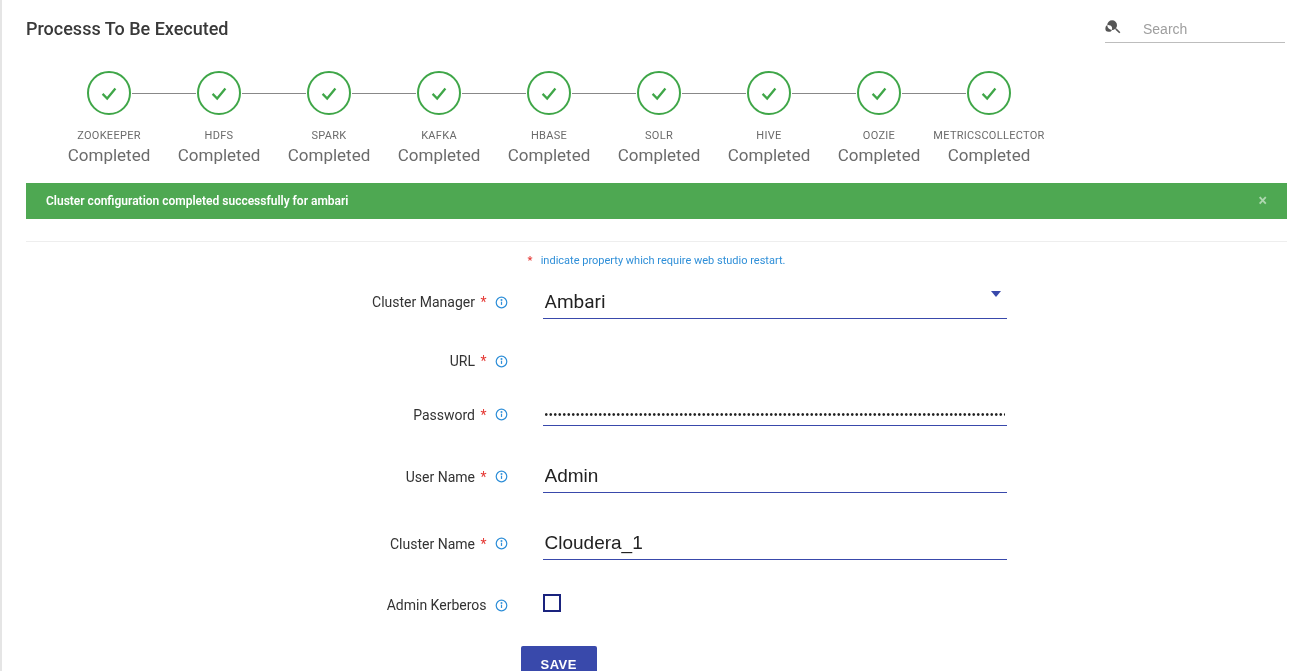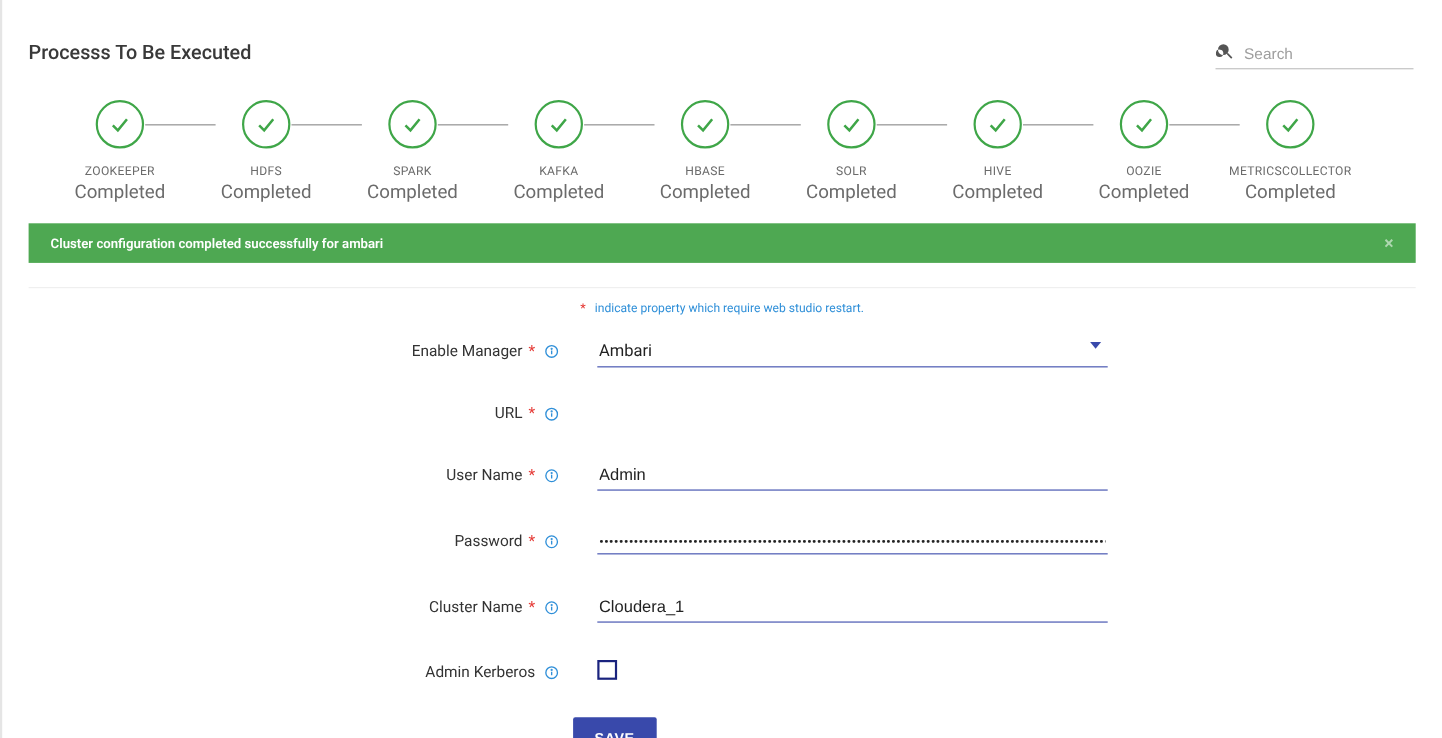--- a/index.html
+++ b/index.html
@@ -12,52 +12,50 @@
   }
   .page {
     padding: 18px 24px 30px 24px;
     position: relative;
     border-left: 2px solid #e5e5e5;
   }
   .top-row {
     display: flex;
     justify-content: space-between;
     align-items: flex-start;
-    margin-top: 20px;
   }
   .page-title {
     font-size: 18px;
     color: #393939;
     font-weight: 500;
   }
   .search-wrap {
     display: flex;
     align-items: center;
-    gap: 6px;
+    gap: 18px;
     border-bottom: 1px solid #bdbdbd;
     padding-bottom: 2px;
     width: 180px;
     margin-right: 2px;
   }
   .search-wrap input {
     border: none;
     outline: none;
     font-size: 14px;
     color: #555;
     width: 100%;
   }
   .search-wrap input::placeholder { color: #9e9e9e; }
   .search-icon svg { width: 18px; height: 18px; fill: #555; }
 
   .stepper {
     display: flex;
     align-items: flex-start;
     margin-top: 28px;
     margin-left: 28px;
-    gap: 23px;
   }
   .step {
     display: flex;
     flex-direction: column;
     align-items: center;
     width: 110px;
     position: relative;
   }
   .step:not(:last-child)::after {
     content: "";
@@ -150,21 +148,21 @@
   .info-icon svg { width: 13px; height: 13px; stroke: #2f8fd8; fill: none; stroke-width: 1.5; }
   .form-control-wrap {
     margin-left: 34px;
     flex: 1;
   }
   .underline-input {
     width: 100%;
     border: none;
     border-bottom: 1px solid #3949ab;
     padding: 5px 2px;
-    font-size: 15px;
+    font-size: 19px;
     color: #222;
     outline: none;
     background: transparent;
   }
   .select-wrap {
     position: relative;
   }
   .select-wrap .caret {
     position: absolute;
     right: 6px;
@@ -308,21 +306,21 @@
   <div class="hint-row">
     <span class="hint-star">*</span>
     <span>&nbsp;</span>
     <span class="hint-text">indicate property which require web studio restart.</span>
   </div>
 
   <div class="form">
 
     <div class="form-row">
       <div class="form-label">
-        <span>Enable Manager</span><span class="req">&nbsp;*</span>
+        <span>Cluster Manager</span><span class="req">&nbsp;*</span>
       </div>
       <span class="info-icon">
         <svg viewBox="0 0 16 16">
             <circle cx="8" cy="8" r="6.5"></circle>
             <line x1="8" y1="7" x2="8" y2="11"></line>
             <circle cx="8" cy="5" r="0.5" fill="#2f8fd8"></circle>
           </svg>
       </span>
       <div class="form-control-wrap select-wrap">
         <div class="underline-input" style="cursor:pointer">Ambari</div>
@@ -338,52 +336,52 @@
         <svg viewBox="0 0 16 16">
             <circle cx="8" cy="8" r="6.5"></circle>
             <line x1="8" y1="7" x2="8" y2="11"></line>
             <circle cx="8" cy="5" r="0.5" fill="#2f8fd8"></circle>
           </svg>
       </span>
     </div>
 
     <div class="form-row">
       <div class="form-label">
+        <span>Password</span><span class="req">&nbsp;*</span>
+      </div>
+      <span class="info-icon">
+        <svg viewBox="0 0 16 16">
+            <circle cx="8" cy="8" r="6.5"></circle>
+            <line x1="8" y1="7" x2="8" y2="11"></line>
+            <circle cx="8" cy="5" r="0.5" fill="#2f8fd8"></circle>
+          </svg>
+      </span>
+      <div class="form-control-wrap">
+        <input class="underline-input" style="letter-spacing: 1px; font-size: 10px;" type="password" value="••••••••••••••••••••••••••••••••••••••••••••••••••••••••••••••••••••••••••••••••••••••••••••••••••••••••••••••••">
+      </div>
+    </div>
+
+    <div class="form-row">
+      <div class="form-label">
         <span>User Name</span><span class="req">&nbsp;*</span>
       </div>
       <span class="info-icon">
         <svg viewBox="0 0 16 16">
             <circle cx="8" cy="8" r="6.5"></circle>
             <line x1="8" y1="7" x2="8" y2="11"></line>
             <circle cx="8" cy="5" r="0.5" fill="#2f8fd8"></circle>
           </svg>
       </span>
       <div class="form-control-wrap">
         <input class="underline-input" type="text" value="Admin" style="">
       </div>
     </div>
 
     <div class="form-row">
       <div class="form-label">
-        <span>Password</span><span class="req">&nbsp;*</span>
-      </div>
-      <span class="info-icon">
-        <svg viewBox="0 0 16 16">
-            <circle cx="8" cy="8" r="6.5"></circle>
-            <line x1="8" y1="7" x2="8" y2="11"></line>
-            <circle cx="8" cy="5" r="0.5" fill="#2f8fd8"></circle>
-          </svg>
-      </span>
-      <div class="form-control-wrap">
-        <input class="underline-input" style="letter-spacing: 1px; font-size: 10px;" type="password" value="••••••••••••••••••••••••••••••••••••••••••••••••••••••••••••••••••••••••••••••••••••••••••••••••••••••••••••••••">
-      </div>
-    </div>
-
-    <div class="form-row">
-      <div class="form-label">
         <span>Cluster Name</span><span class="req">&nbsp;*</span>
       </div>
       <span class="info-icon">
         <svg viewBox="0 0 16 16">
             <circle cx="8" cy="8" r="6.5"></circle>
             <line x1="8" y1="7" x2="8" y2="11"></line>
             <circle cx="8" cy="5" r="0.5" fill="#2f8fd8"></circle>
           </svg>
       </span>
       <div class="form-control-wrap">

